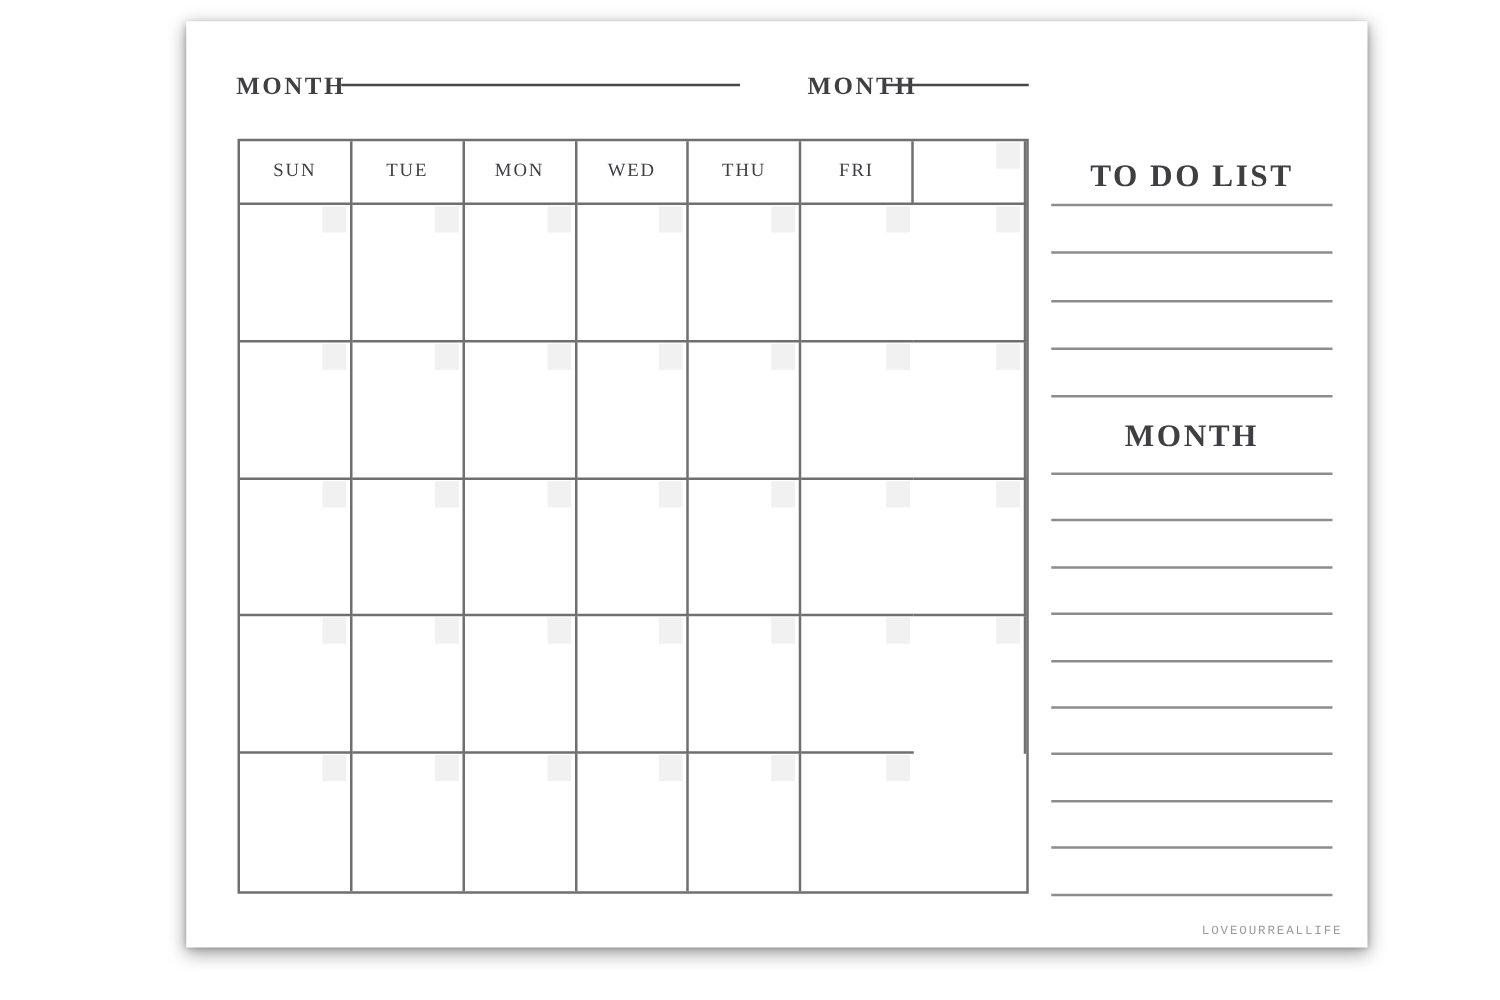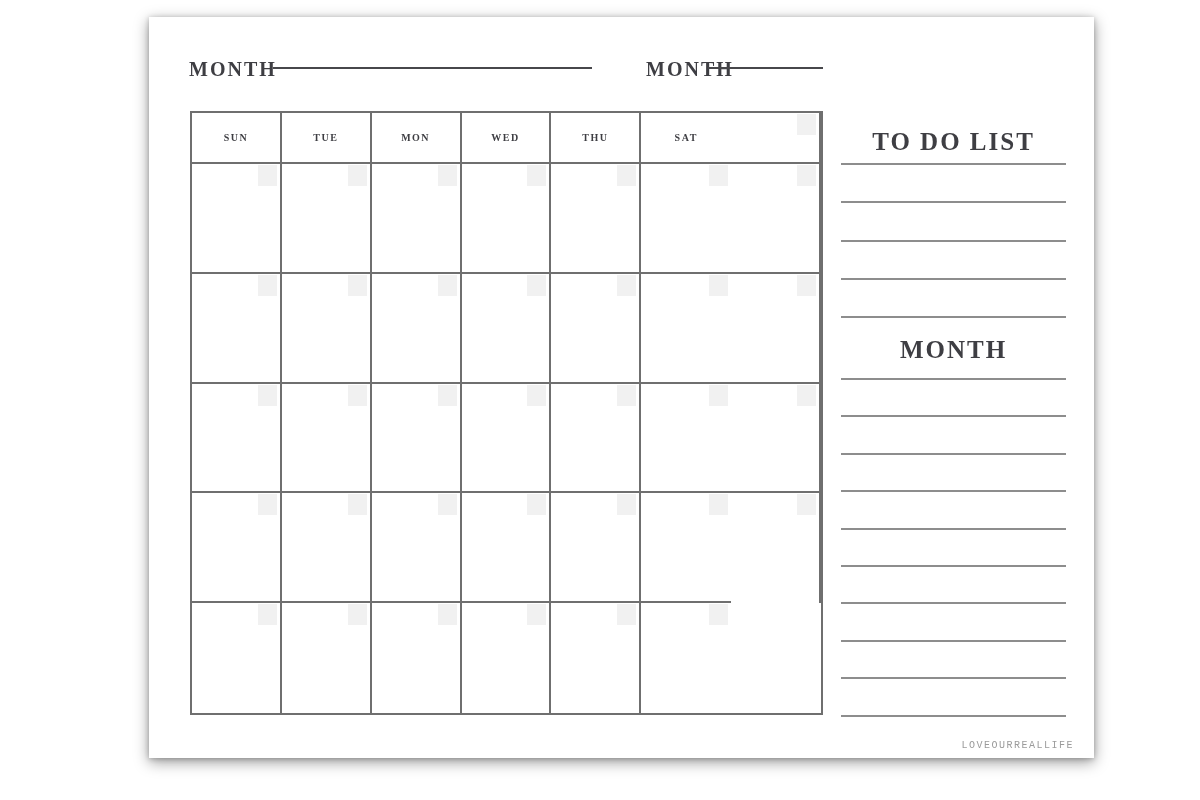--- a/index.html
+++ b/index.html
@@ -36,21 +36,21 @@
     position:absolute;left:41px;top:94px;width:633px;height:604px;
     display:grid;grid-template-columns:repeat(7,1fr);
     grid-template-rows:51px repeat(5,1fr);
     border:2px solid var(--grid);background:#ffffff;
   }
   .cell{position:relative;border-right:2px solid var(--grid);border-bottom:2px solid var(--grid);}
   .cell.no-r{border-right:none;}
   .cell.no-b{border-bottom:none;}
   .day-header{
     display:flex;align-items:center;justify-content:center;
-    font-size:10px;font-weight:700;letter-spacing:1.5px;color:var(--ink);
+    font-size:15px;font-weight:400;letter-spacing:1.5px;color:var(--ink);
   }
   .date-box{
     position:absolute;top:1px;right:3px;width:19px;height:21px;
     background:var(--box);
   }
   
   .sidebar{position:absolute;left:692px;top:0;width:225px;height:741px;}
   .side-title{
     position:absolute;left:0;width:100%;text-align:center;
     font-size:25px;font-weight:700;letter-spacing:2px;color:var(--ink);
@@ -78,21 +78,21 @@
     <span class="fill-line month-line"></span>
     <span class="field-label year-label">MONTH</span>
     <span class="fill-line year-line"></span>
 
     <div class="grid" id="grid">
         <div class="cell day-header">SUN</div>
         <div class="cell day-header">TUE</div>
         <div class="cell day-header">MON</div>
         <div class="cell day-header">WED</div>
         <div class="cell day-header">THU</div>
-        <div class="cell day-header no-r">SAT</div>
+        <div class="cell day-header">FRI</div>
         <div class="cell day-cell">
           <span class="date-box"></span>
         </div>
         <div class="cell day-cell">
           <span class="date-box"></span>
         </div>
         <div class="cell day-cell">
           <span class="date-box"></span>
         </div>
         <div class="cell day-cell">

